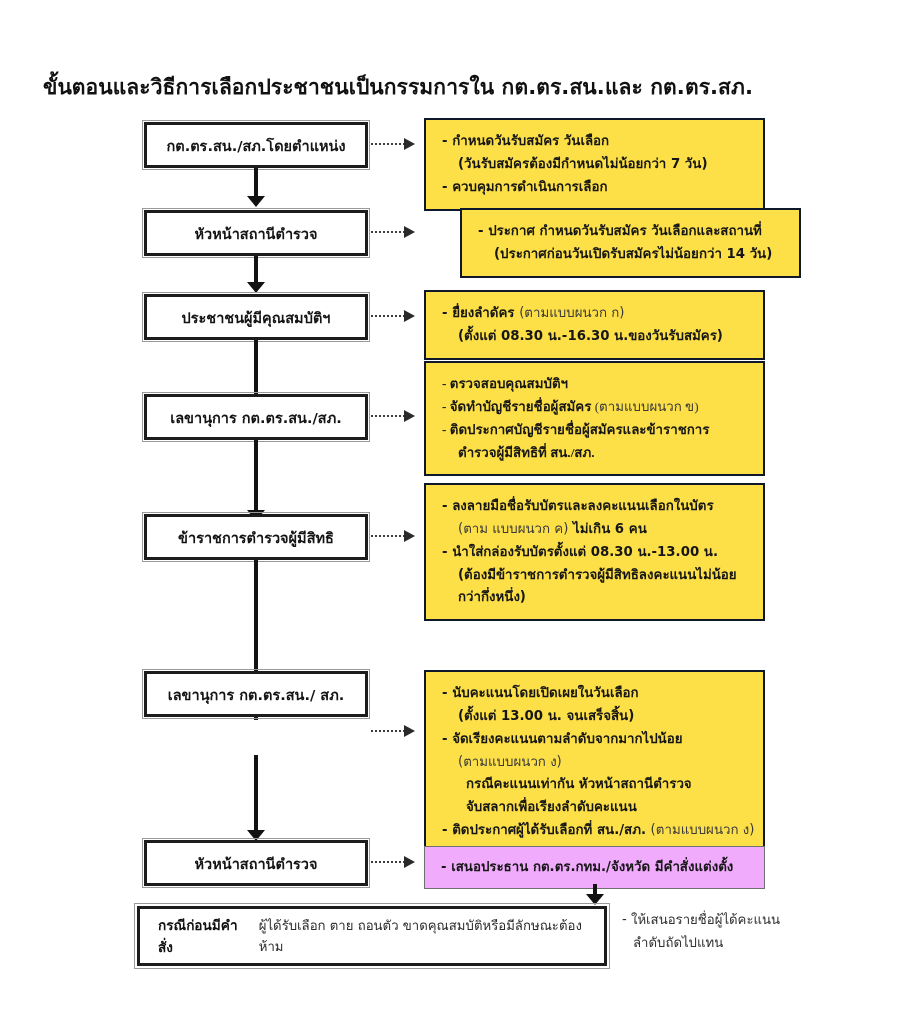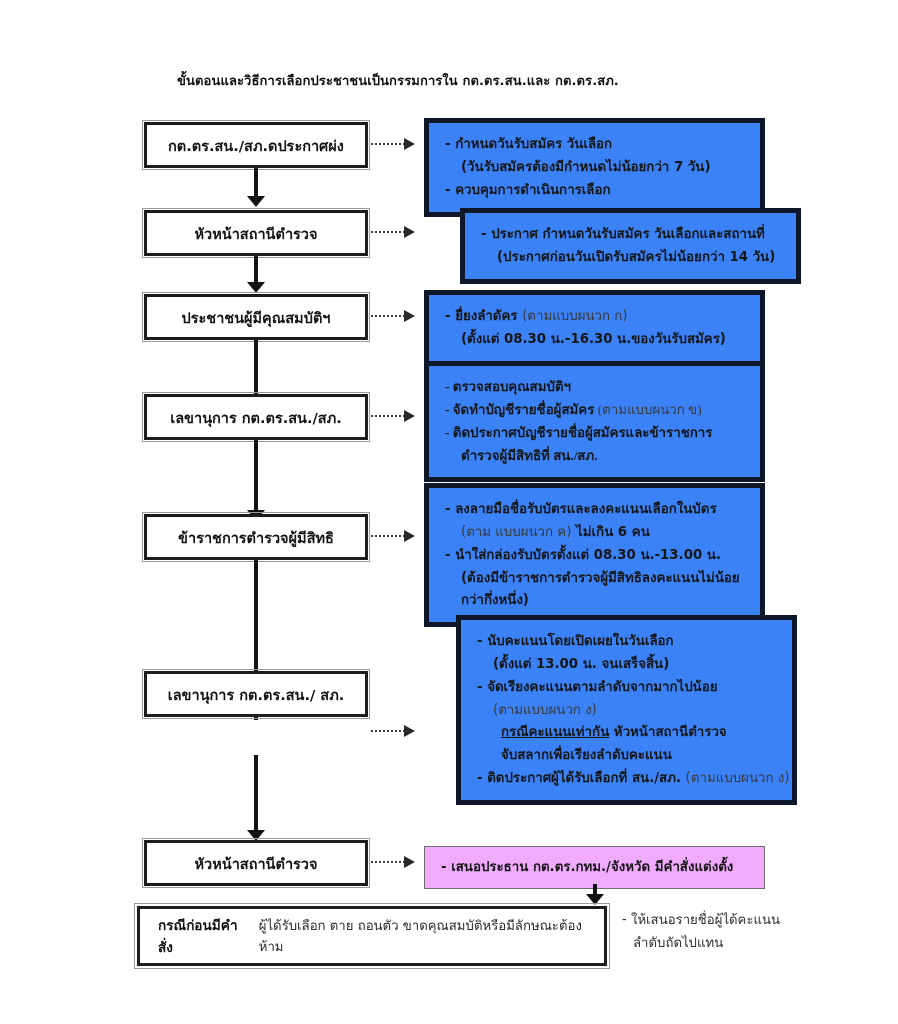--- a/index.html
+++ b/index.html
@@ -22,21 +22,21 @@
     height: 1024px;
   }
 
   
   .diagram-title {
     position: absolute;
     left: 0;
     top: 70px;
     width: 796px;
     text-align: center;
-    font-size: 13px;
+    font-size: 21px;
     font-weight: bold;
     letter-spacing: 0.1px;
     color: #111;
   }
 
   
   .flow-box {
     position: absolute;
     left: 144px;
     width: 224px;
@@ -53,22 +53,22 @@
     font-weight: bold;
     color: #141414;
   }
 
   
   .note-box {
     position: absolute;
     left: 424px;
     width: 341px;
     box-sizing: border-box;
-    background: #3b82f6;
-    border: 5px solid #0f172a;
+    background: #fde047;
+    border: 2px solid #0f172a;
     padding: 10px 14px 10px 16px;
   }
   .note-box.dark {
     background: #f0abfc;
     border: 1px solid #6f6f6f;
   }
 
   .note-line {
     font-size: 13.3px;
     font-weight: bold;
@@ -80,21 +80,20 @@
     padding-left: 16px;
   }
   .note-line.indent2 {
     padding-left: 24px;
   }
   .note-line .light {
     font-weight: normal;
     color: #3a3a3a;
   }
   .note-line .underline {
-    text-decoration: underline;
   }
 
   
   .v-line {
     position: absolute;
     width: 4px;
     background: #121212;
     left: 254px;
   }
   .v-arrowhead {
@@ -188,21 +187,21 @@
     padding-left: 11px;
   }
 </style>
 </head>
 <body>
 
 <div id="canvas">
 
   <div class="diagram-title">ขั้นตอนและวิธีการเลือกประชาชนเป็นกรรมการใน กต.ตร.สน.และ กต.ตร.สภ.</div>
 
-  <div class="flow-box" style="top:122px;">กต.ตร.สน./สภ.ดประกาศผ่ง</div>
+  <div class="flow-box" style="top:122px;">กต.ตร.สน./สภ.โดยตำแหน่ง</div>
   <div class="dot-conn" style="top:138px;">
     <div class="dots"></div>
     <div class="head"></div>
   </div>
   <div class="note-box" style="top:118px;">
     <div class="note-line">-  กำหนดวันรับสมัคร วันเลือก</div>
     <div class="note-line indent">(วันรับสมัครต้องมีกำหนดไม่น้อยกว่า 7 วัน)</div>
     <div class="note-line">-  ควบคุมการดำเนินการเลือก</div>
   </div>
   <div class="v-line" style="top:168px; height:30px;"></div>
@@ -259,21 +258,21 @@
     <div class="note-line indent">กว่ากึ่งหนึ่ง)</div>
   </div>
   <div class="v-line" style="top:560px; height:160px;"></div>
   <div class="v-arrowhead" style="top:706px;"></div>
 
   <div class="flow-box" style="top:671px;">เลขานุการ กต.ตร.สน./ สภ.</div>
   <div class="dot-conn" style="top:725px;">
     <div class="dots"></div>
     <div class="head"></div>
   </div>
-  <div class="note-box" style="top:615px;margin-left:32px;">
+  <div class="note-box" style="top:670px;">
     <div class="note-line">-  นับคะแนนโดยเปิดเผยในวันเลือก</div>
     <div class="note-line indent">(ตั้งแต่ 13.00 น. จนเสร็จสิ้น)</div>
     <div class="note-line">-  จัดเรียงคะแนนตามลำดับจากมากไปน้อย</div>
     <div class="note-line indent"><span class="light">(ตามแบบผนวก ง)</span></div>
     <div class="note-line indent2"><span class="underline">กรณีคะแนนเท่ากัน</span><span>   หัวหน้าสถานีตำรวจ</span></div>
     <div class="note-line indent2">จับสลากเพื่อเรียงลำดับคะแนน</div>
     <div class="note-line"><span>-  ติดประกาศผู้ได้รับเลือกที่ สน./สภ. </span><span class="light">(ตามแบบผนวก ง)</span></div>
   </div>
   <div class="v-line" style="top:755px; height:78px;"></div>
   <div class="v-arrowhead" style="top:830px;"></div>

